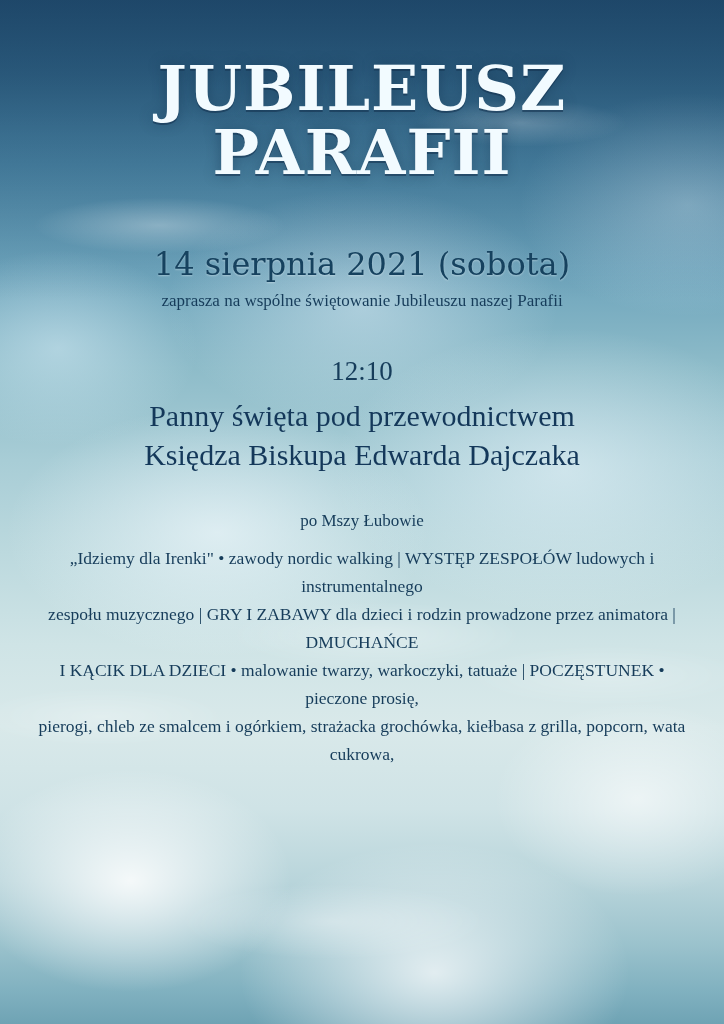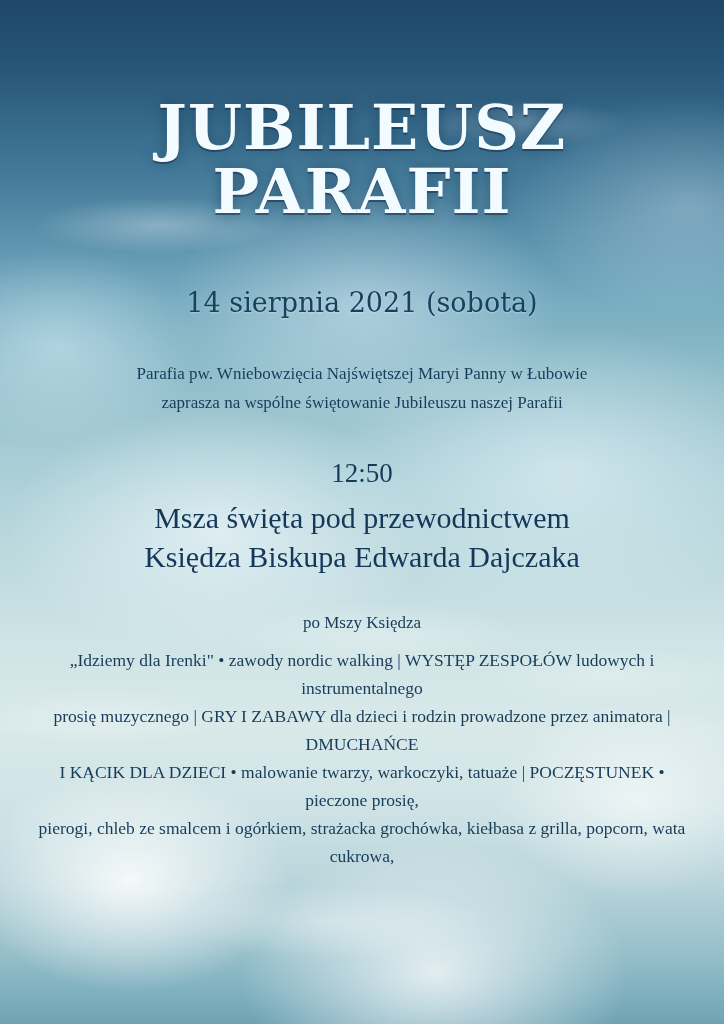--- a/index.html
+++ b/index.html
@@ -76,21 +76,21 @@
     z-index: 3;
     width: 724px;
     height: 1024px;
     box-sizing: border-box;
     padding: 0 26px;
     text-align: center;
   }
 
   .title-1 {
     margin: 0;
-    padding-top: 96px;
+    padding-top: 57px;
     font-family: "DejaVu Serif", "Liberation Serif", serif;
     font-weight: bold;
     font-size: 62px;
     line-height: 64px;
     letter-spacing: 1px;
     color: #f2fbff;
     text-shadow:
       0 2px 0 rgba(18,48,76,0.55),
       0 0 14px rgba(18,48,76,0.45);
   }
@@ -104,21 +104,21 @@
     letter-spacing: 2px;
     color: #f4fcff;
     text-shadow:
       0 2px 0 rgba(18,48,76,0.5),
       0 0 12px rgba(18,48,76,0.4);
   }
 
   .date {
     margin: 58px 0 0 0;
     font-family: "DejaVu Serif", "Liberation Serif", serif;
-    font-size: 27px;
+    font-size: 32px;
     line-height: 42px;
     color: #16425f;
     text-shadow: 0 1px 2px rgba(255,255,255,0.35);
   }
 
   .intro {
     margin: 36px 0 0 0;
     font-size: 17px;
     line-height: 27px;
     color: #163c5a;
@@ -166,32 +166,31 @@
   <div class="topshade"></div>
   <div class="wisps"></div>
 
   <div class="content">
 
     <h1 class="title-1">JUBILEUSZ PARAFII</h1>
 
     <p class="date">14 sierpnia 2021 (sobota)</p>
 
     <div>
-      <p class="intro">Parafia pw. Wniebowzięcia Najświętszej Maryi Panny w Łubowie</p>
       <p class="intro" style="margin-top:2px">zaprasza na wspólne świętowanie Jubileuszu naszej Parafii</p>
     </div>
 
-    <p class="hour">12:50</p>
-    <p class="mass">Msza święta pod przewodnictwem</p>
+    <p class="hour">12:10</p>
+    <p class="mass">Panny święta pod przewodnictwem</p>
     <p class="mass" style="margin-top:0">Księdza Biskupa Edwarda Dajczaka</p>
 
-    <p class="after">po Mszy Księdza</p>
+    <p class="after">po Mszy Łubowie</p>
 
     <div class="festyn-body">
       <div>„Idziemy dla Irenki" • zawody nordic walking | WYSTĘP ZESPOŁÓW ludowych i instrumentalnego</div>
-      <div>prosię muzycznego | GRY I ZABAWY dla dzieci i rodzin prowadzone przez animatora | DMUCHAŃCE</div>
+      <div>zespołu muzycznego | GRY I ZABAWY dla dzieci i rodzin prowadzone przez animatora | DMUCHAŃCE</div>
       <div>I KĄCIK DLA DZIECI • malowanie twarzy, warkoczyki, tatuaże | POCZĘSTUNEK • pieczone prosię,</div>
       <div>pierogi, chleb ze smalcem i ogórkiem, strażacka grochówka, kiełbasa z grilla, popcorn, wata cukrowa,</div>
 
     </div>
 
   </div>
 </div>
 
 </body></html>

